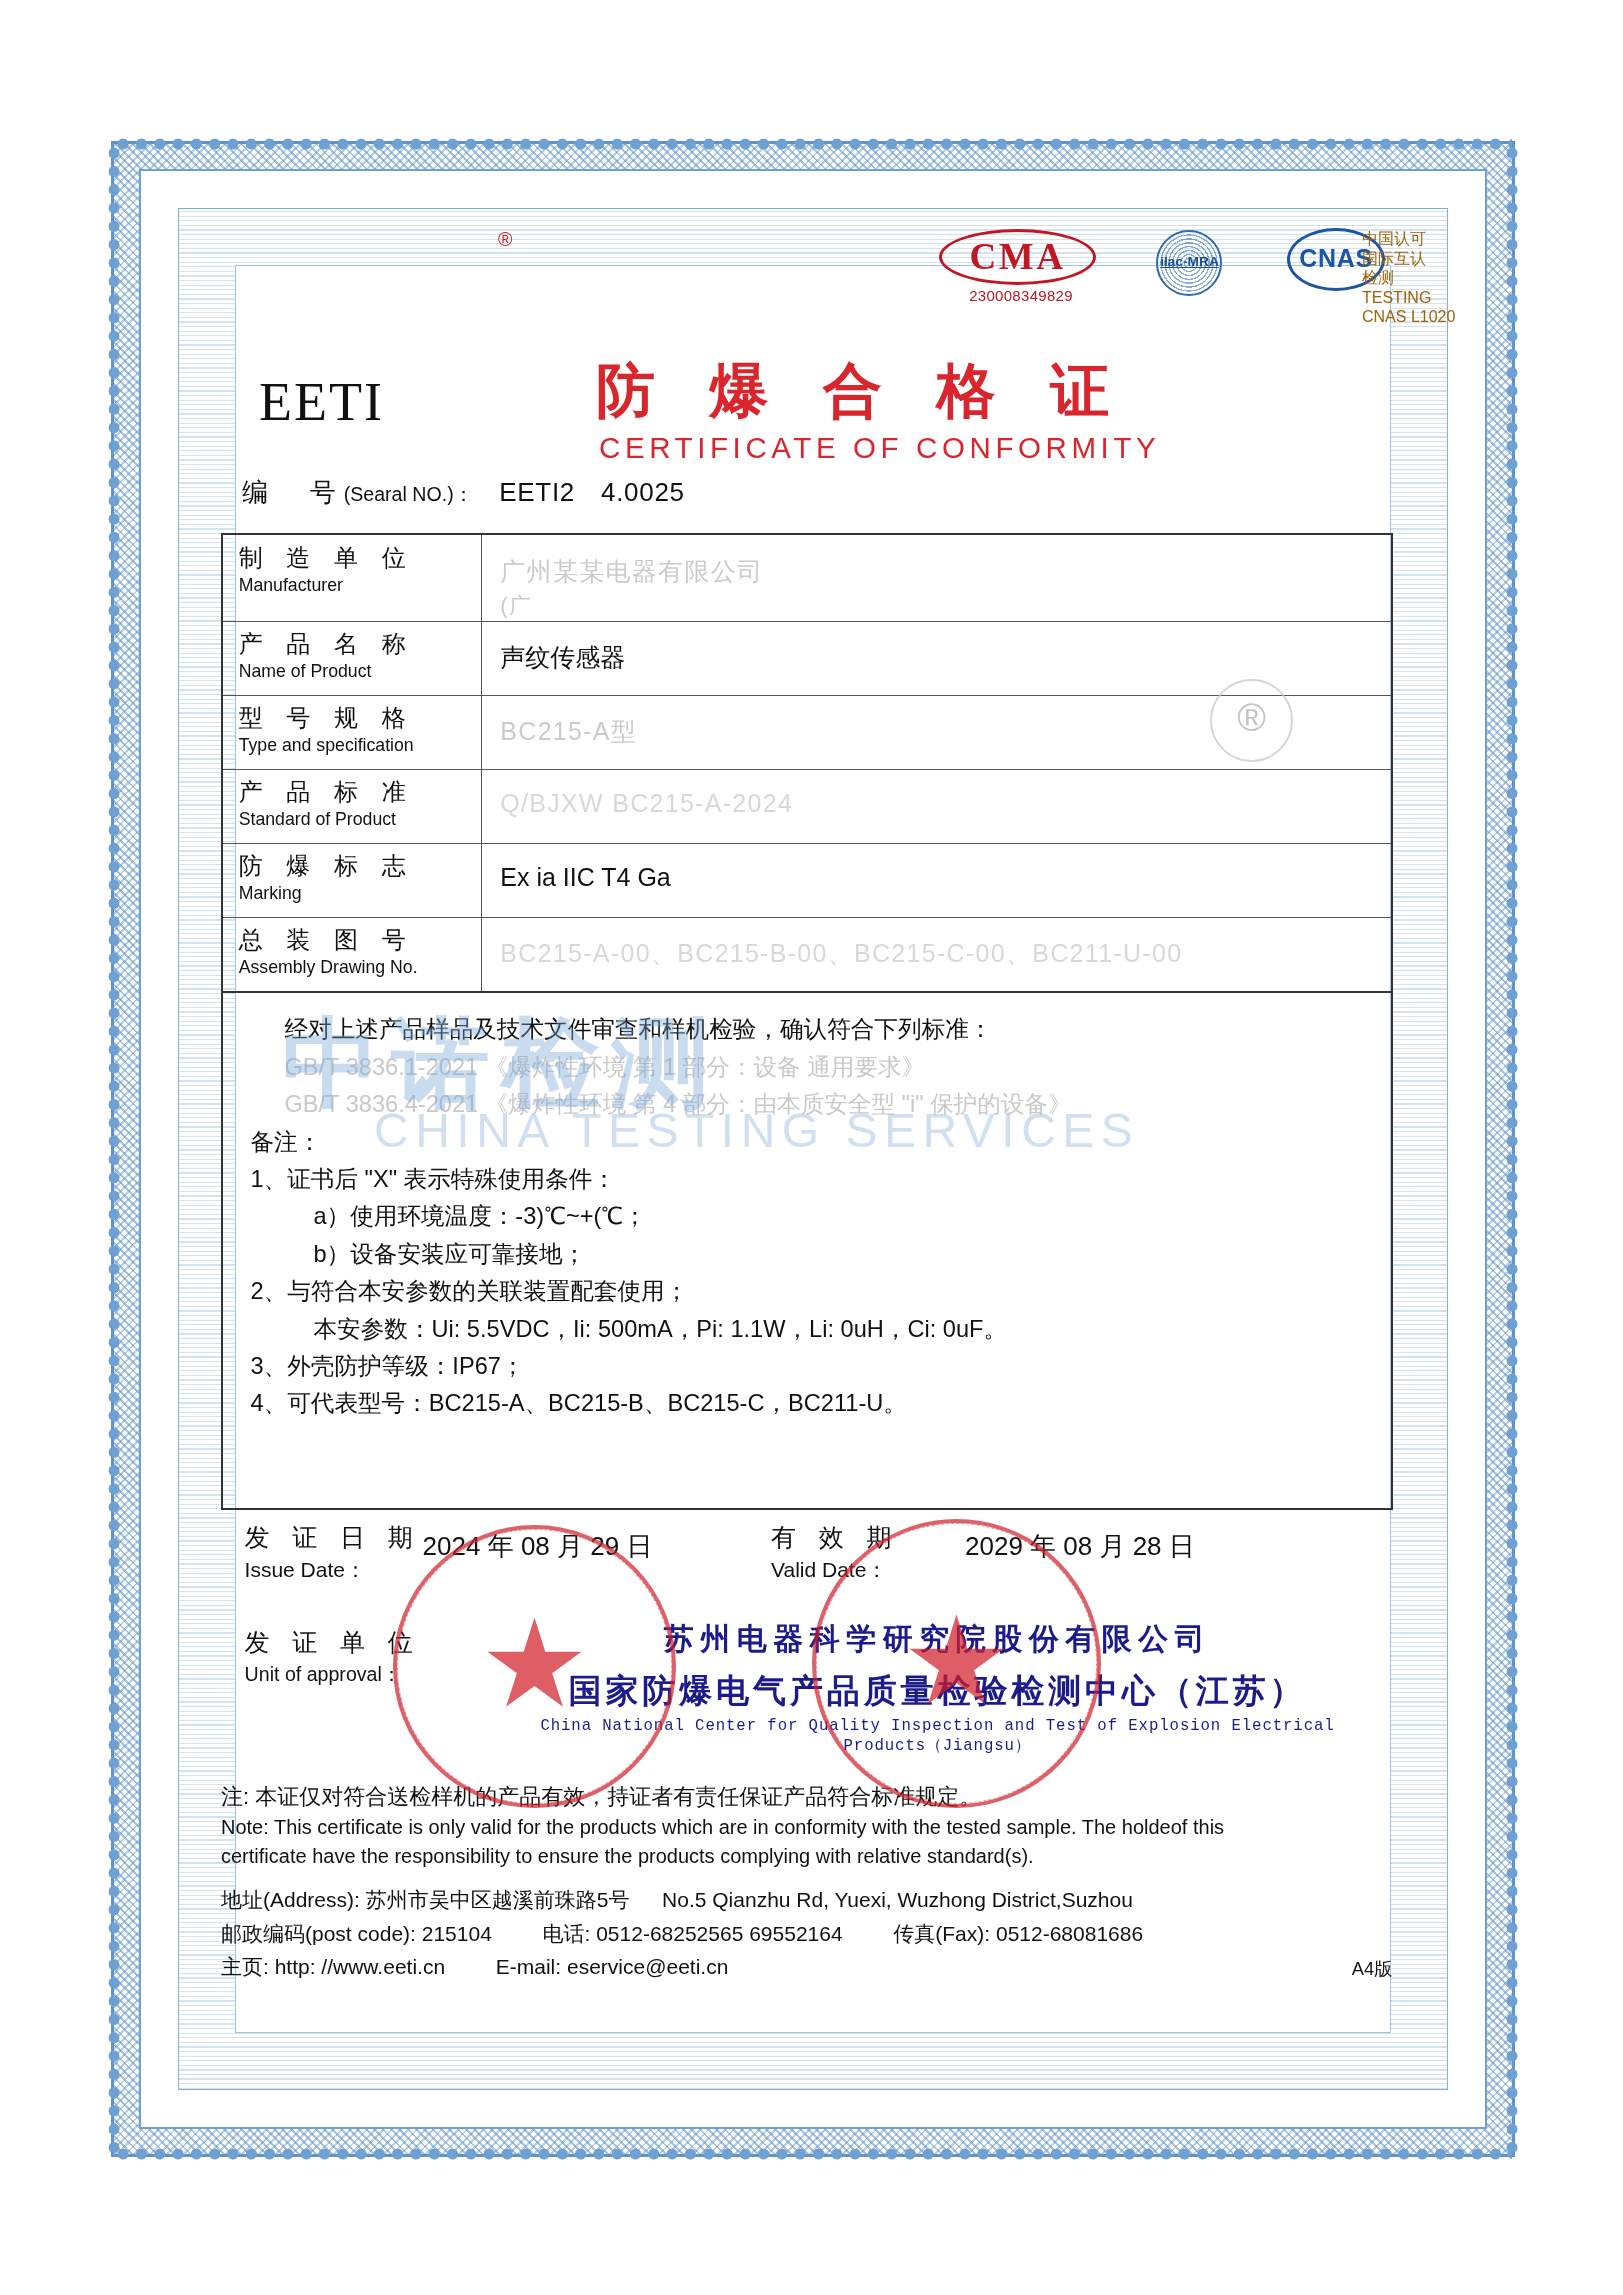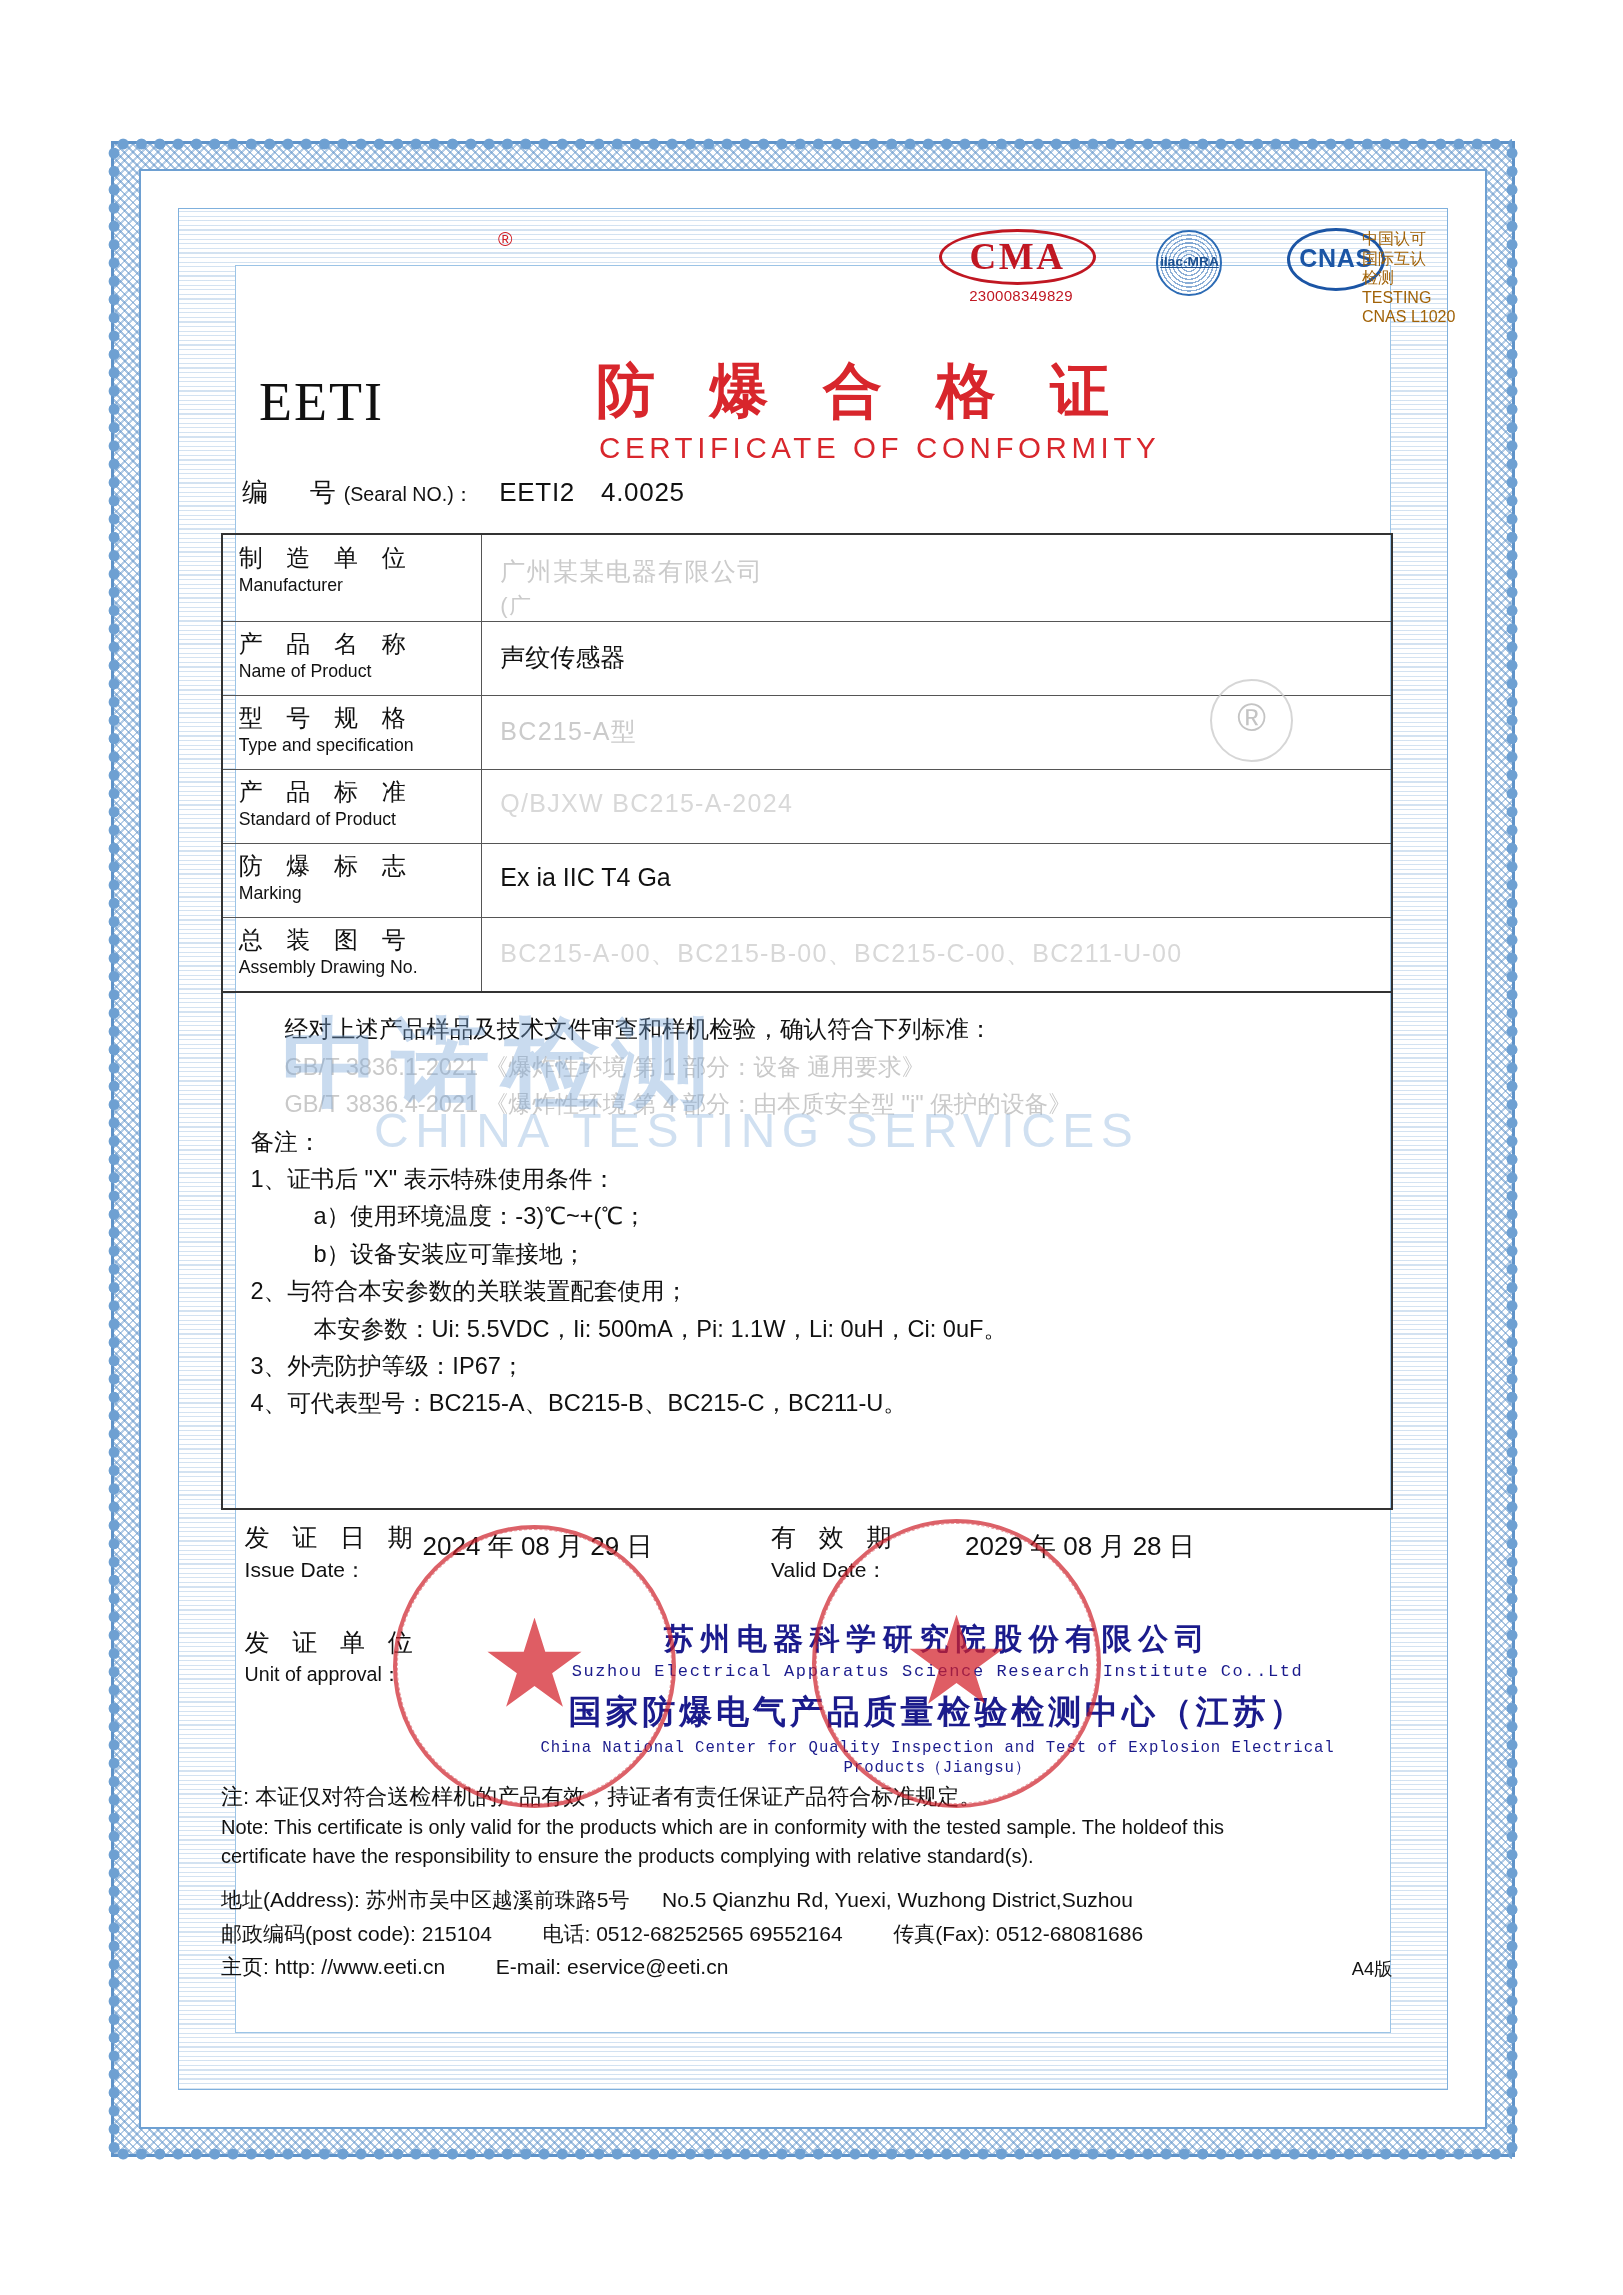--- a/index.html
+++ b/index.html
@@ -667,21 +667,20 @@
       </div>
     </div>
 
     <div class="approval">
       <div class="ap-label">
         <div class="ap-cn">发 证 单 位</div>
         <div class="ap-en">Unit of approval：</div>
       </div>
       <div class="ap-org">
         <div class="org-cn1">苏州电器科学研究院股份有限公司</div>
-        <div class="org-en1">Suzhou Electrical Apparatus Science Research Institute Co..Ltd</div>
         <div class="org-cn2">国家防爆电气产品质量检验检测中心（江苏）</div>
         <div class="org-en2">China National Center for Quality Inspection and Test of Explosion Electrical Products（Jiangsu）</div>
       </div>
     </div>
 
     <div class="notes">
       <div class="note-cn">注: 本证仅对符合送检样机的产品有效，持证者有责任保证产品符合标准规定。</div>
       <div class="note-en">Note: This certificate is only valid for the products which are in conformity with the tested sample. The holdeof this</div>
       <div class="note-en">certificate have the responsibility to ensure the products complying with relative standard(s).</div>
     </div>

